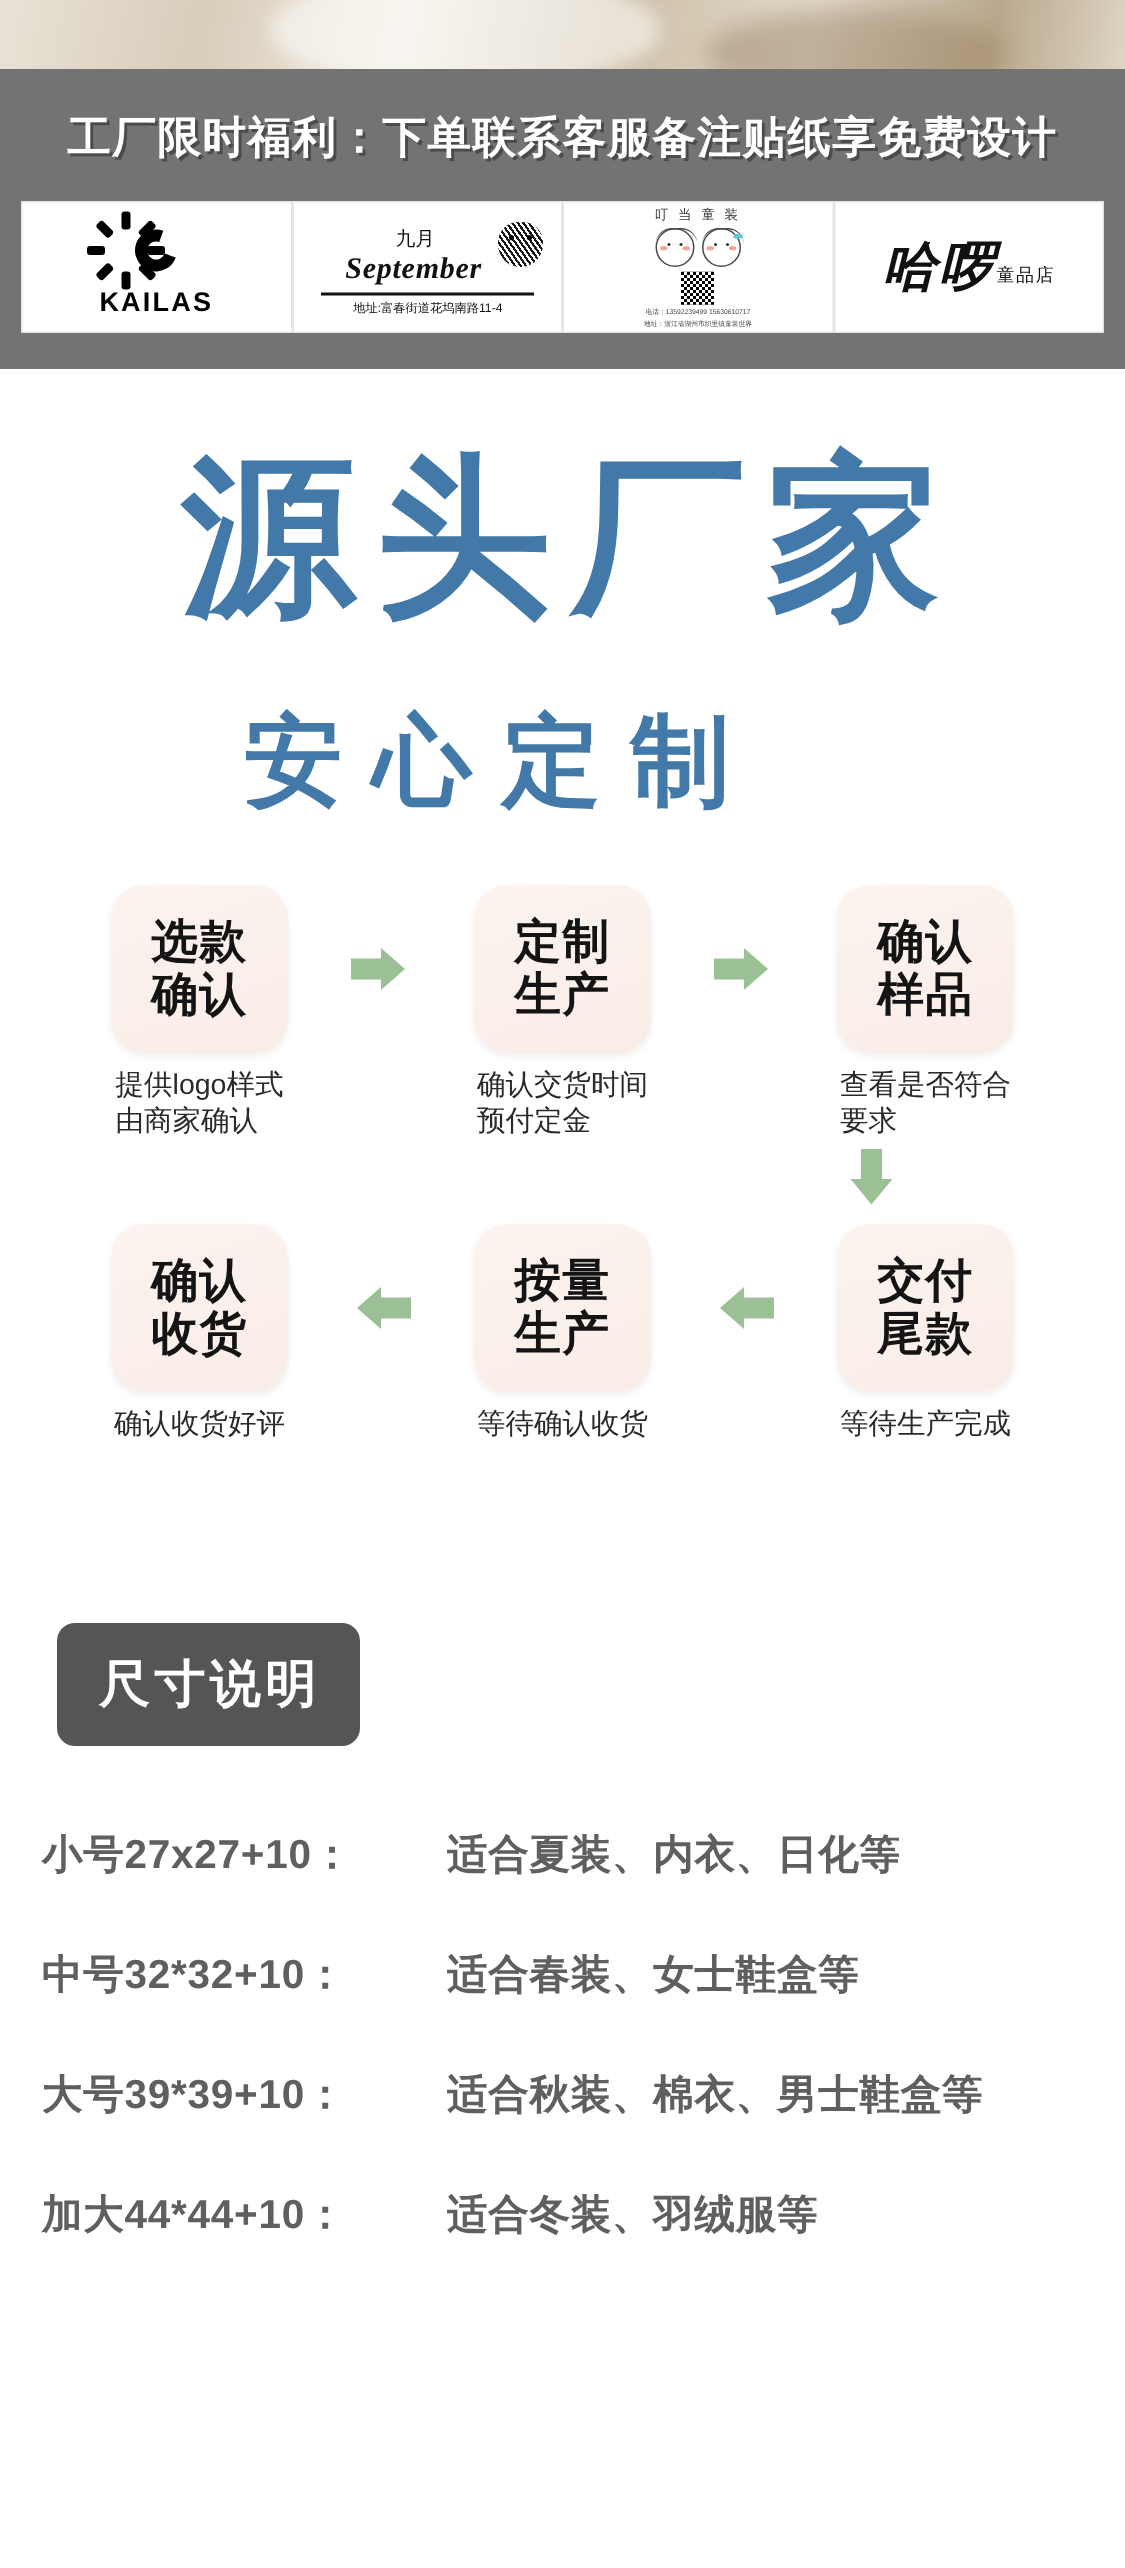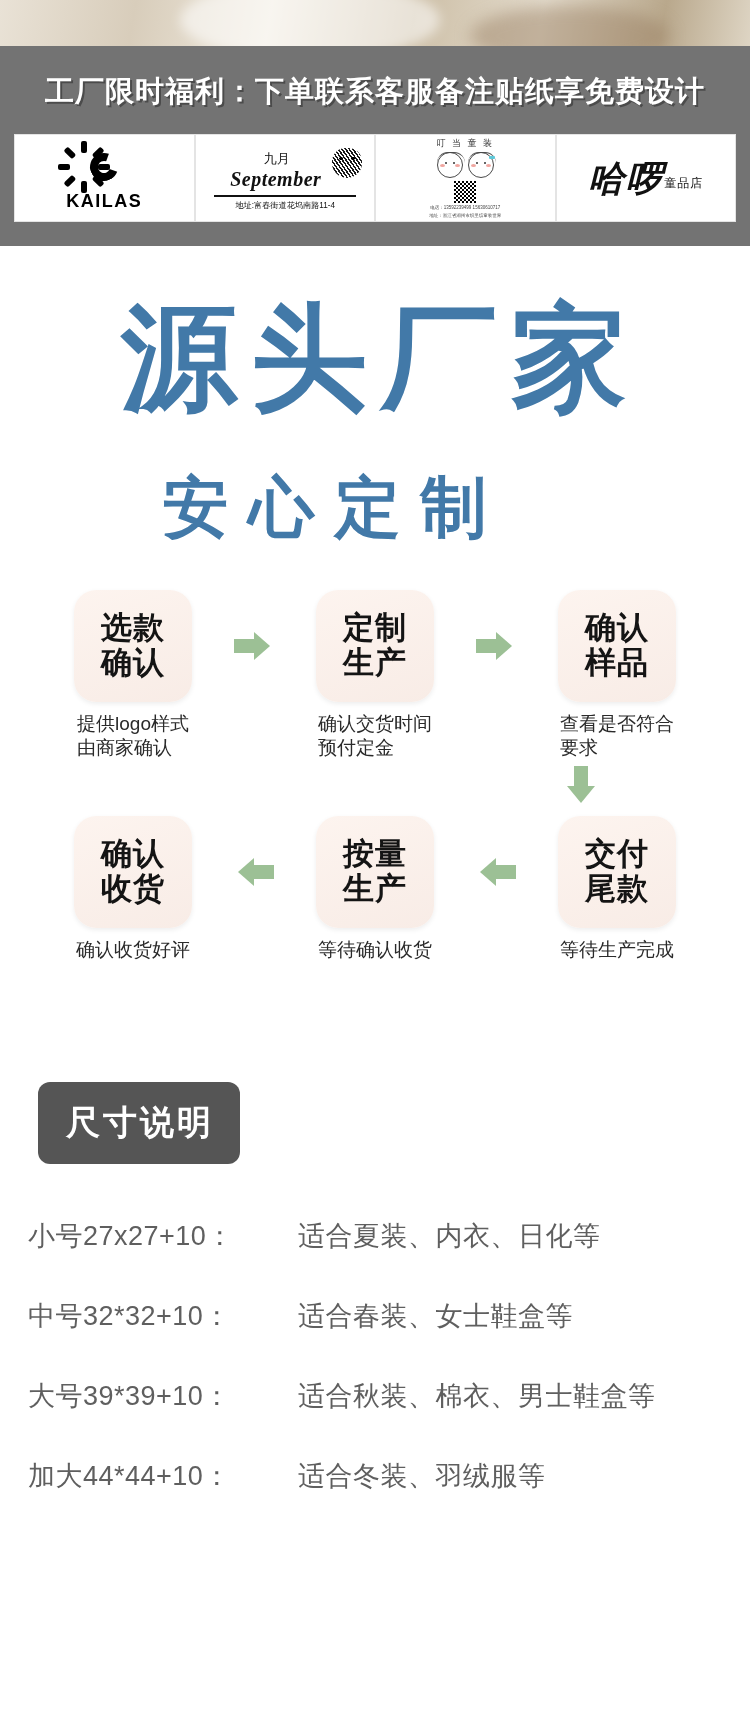--- a/index.html
+++ b/index.html
@@ -244,20 +244,21 @@
     background: #555555;
     color: #ffffff;
     font-size: 34px; font-weight: bold;
     letter-spacing: 3px;
     border-radius: 12px;
     padding: 18px 26px 18px 28px;
   }
   .size-list {
     position: absolute; top: 1218px; left: 0; width: 750px;
     padding: 0 28px;
+    font-weight: bold;
   }
   .size-row {
     display: flex;
     align-items: baseline;
     margin-bottom: 44px;
     color: #5f5f5f;
     font-size: 27px;
     letter-spacing: 0.5px;
   }
   .size-label { width: 270px; flex: 0 0 270px; }

